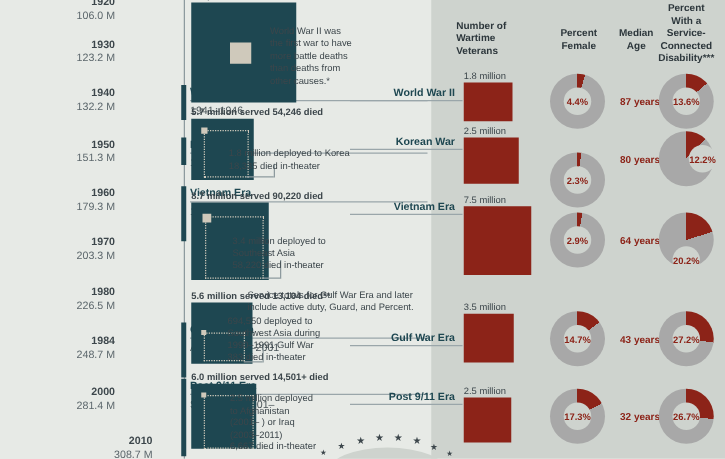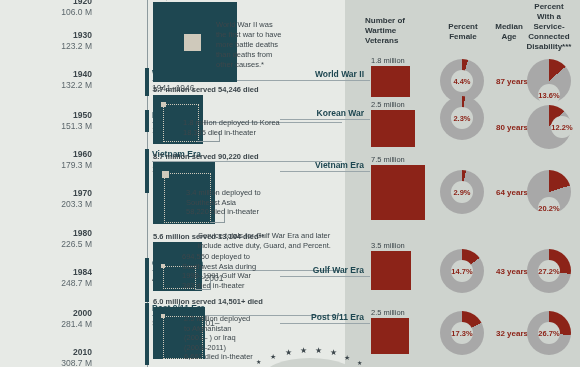--- a/index.html
+++ b/index.html
@@ -141,21 +141,21 @@
     <span>226.5 M</span>
   </div>
   <div class="year" style="top:267px;">
     <b>1984</b>
     <span>248.7 M</span>
   </div>
   <div class="year" style="top:308px;">
     <b>2000</b>
     <span>281.4 M</span>
   </div>
-  <div class="year" style="top:347px;">
+  <div class="year" style="top:347px;padding-left:30px;">
     <b>2010</b>
     <span>308.7 M</span>
   </div>
 
   <div class="war-row" style="top:68px;">
     <div class="war-name">World War II</div>
     <div class="war-rule"></div>
     <div class="war-years">1941–1946</div>
   </div>
   <div class="war-row" style="top:110px;">
@@ -267,30 +267,30 @@
   <div class="rp-label-rule" style="left:280px;top:80px;width:90px;"></div>
   <div class="vet-cap" style="left:371px;top:56px;">1.8 million</div>
   <div class="vet-sq" style="left:371px;top:66px;width:39px;height:31px;"></div>
   <div class="donut" style="left:440px;top:59px;width:44px;height:44px;background:conic-gradient(#8c2318 0deg 15.8deg, #a8a8a8 15.8deg 360deg);">
     <div class="donut-hole" style="left:11px;top:11px;width:22px;height:22px;">
       <span class="donut-val">4.4%</span>
     </div>
   </div>
   <div class="median" style="left:484px;top:77px;">87 years</div>
   <div class="donut" style="left:527px;top:59px;width:44px;height:44px;background:conic-gradient(#8c2318 0deg 49deg, #a8a8a8 49deg 360deg);">
-    <div class="donut-hole" style="left:11px;top:25px;width:22px;height:22px;text-align:right;">
+    <div class="donut-hole" style="left:11px;top:11px;width:22px;height:22px;text-align:right;">
       <span class="donut-val">13.6%</span>
     </div>
   </div>
 
   <div class="rp-label" style="left:280px;top:108px;">Korean War</div>
   <div class="rp-label-rule" style="left:280px;top:119px;width:90px;"></div>
   <div class="vet-cap" style="left:371px;top:100px;">2.5 million</div>
   <div class="vet-sq" style="left:371px;top:110px;width:44px;height:37px;"></div>
-  <div class="donut" style="left:440px;top:96px;width:44px;height:44px;background:conic-gradient(#8c2318 0deg 8.3deg, #a8a8a8 8.3deg 360deg);">
+  <div class="donut" style="left:440px;top:122px;width:44px;height:44px;background:conic-gradient(#8c2318 0deg 8.3deg, #a8a8a8 8.3deg 360deg);">
     <div class="donut-hole" style="left:11px;top:11px;width:22px;height:22px;">
       <span class="donut-val">2.3%</span>
     </div>
   </div>
   <div class="median" style="left:484px;top:123px;">80 years</div>
   <div class="donut" style="left:527px;top:105px;width:44px;height:44px;background:conic-gradient(#8c2318 0deg 44deg, #a8a8a8 44deg 360deg);">
     <div class="donut-hole" style="left:0;top:11px;width:22px;height:22px;margin-left:24px;">
       <span class="donut-val">12.2%</span>
     </div>
   </div>

